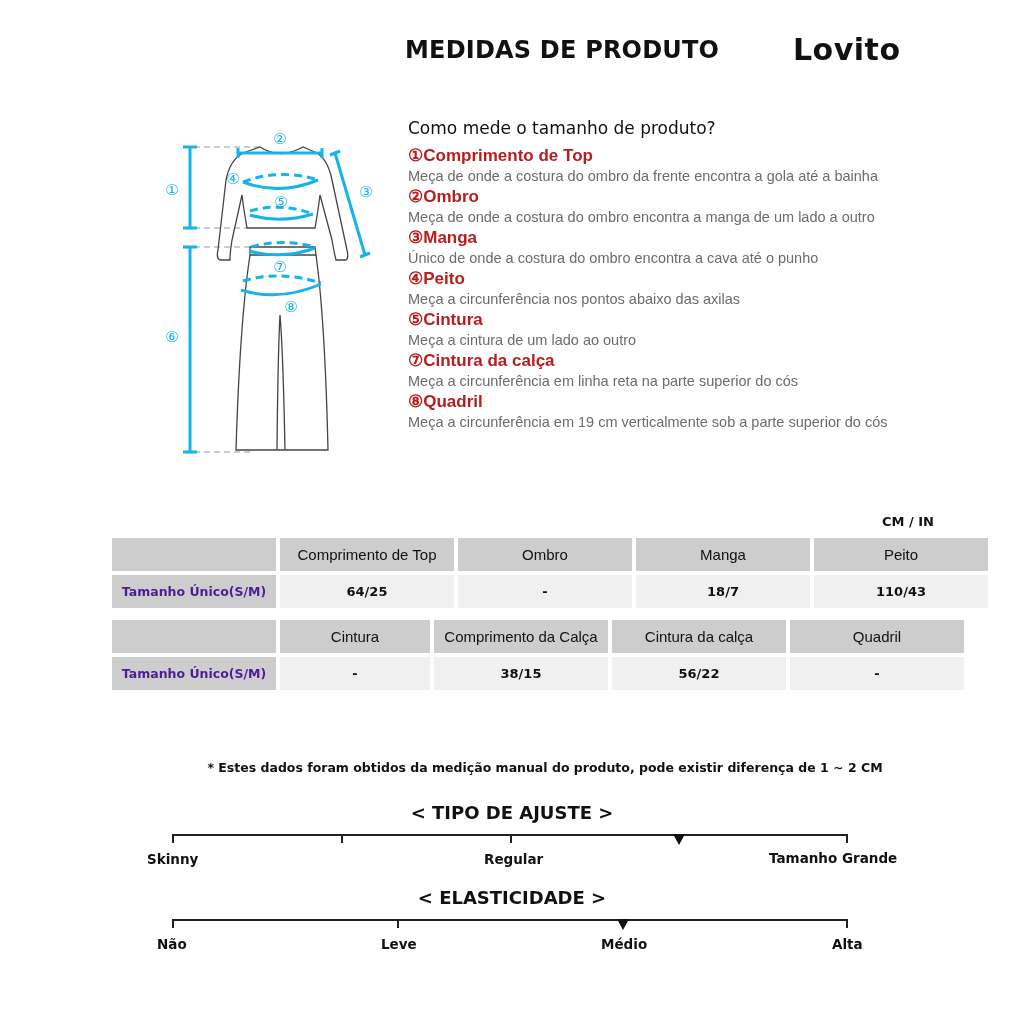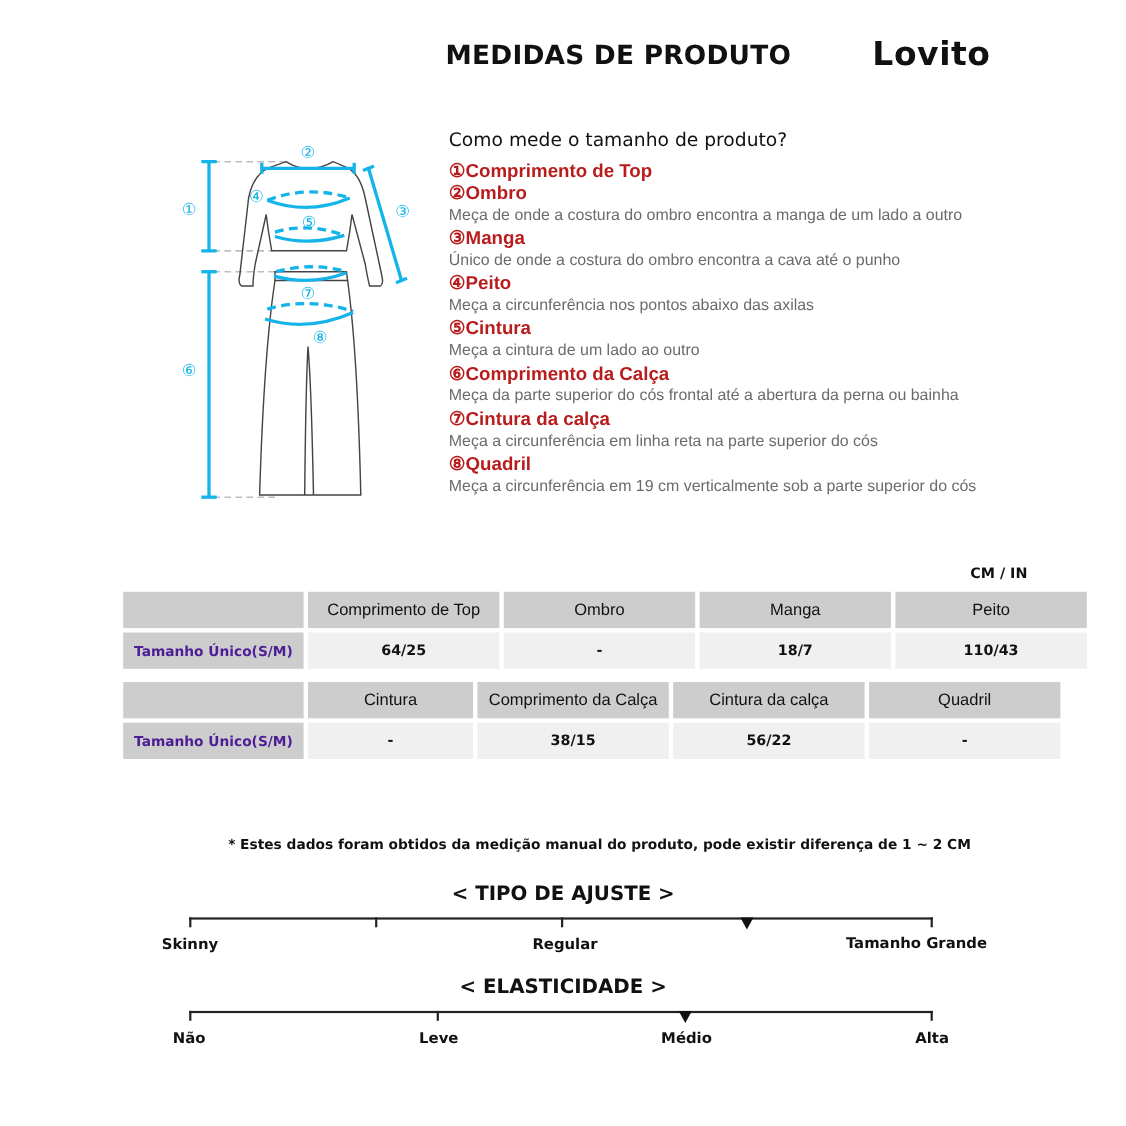--- a/index.html
+++ b/index.html
@@ -95,40 +95,37 @@
       <text x="130" y="152">⑦</text>
       <text x="141" y="192">⑧</text>
     </g>
   </svg>
 </div>
 
 <div class="abs howto-title">Como mede o tamanho de produto?</div>
 <div class="abs steps">
   <div>
     <div class="step-title">①Comprimento de Top</div>
+    <div class="step-desc">Meça de onde a costura do ombro da frente encontra a gola até a bainha</div>
   </div>
   <div>
     <div class="step-title">②Ombro</div>
     <div class="step-desc">Meça de onde a costura do ombro encontra a manga de um lado a outro</div>
   </div>
   <div>
     <div class="step-title">③Manga</div>
     <div class="step-desc">Único de onde a costura do ombro encontra a cava até o punho</div>
   </div>
   <div>
     <div class="step-title">④Peito</div>
     <div class="step-desc">Meça a circunferência nos pontos abaixo das axilas</div>
   </div>
   <div>
     <div class="step-title">⑤Cintura</div>
     <div class="step-desc">Meça a cintura de um lado ao outro</div>
-  </div>
-  <div>
-    <div class="step-title">⑥Comprimento da Calça</div>
-    <div class="step-desc">Meça da parte superior do cós frontal até a abertura da perna ou bainha</div>
   </div>
   <div>
     <div class="step-title">⑦Cintura da calça</div>
     <div class="step-desc">Meça a circunferência em linha reta na parte superior do cós</div>
   </div>
   <div>
     <div class="step-title">⑧Quadril</div>
     <div class="step-desc">Meça a circunferência em 19 cm verticalmente sob a parte superior do cós</div>
   </div>
 </div>

